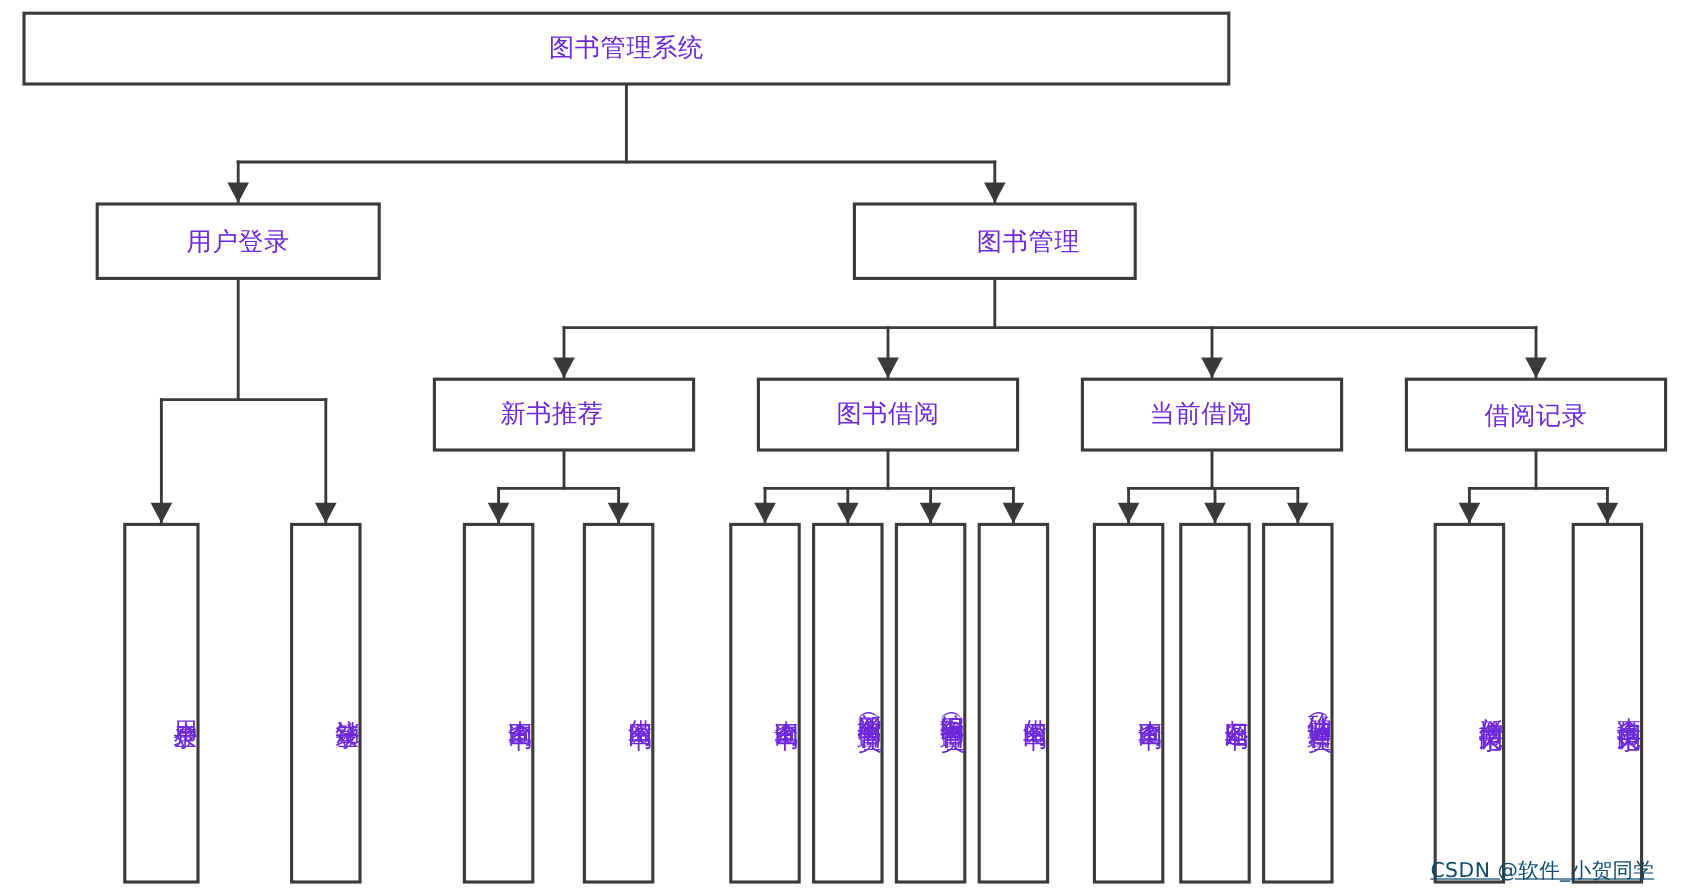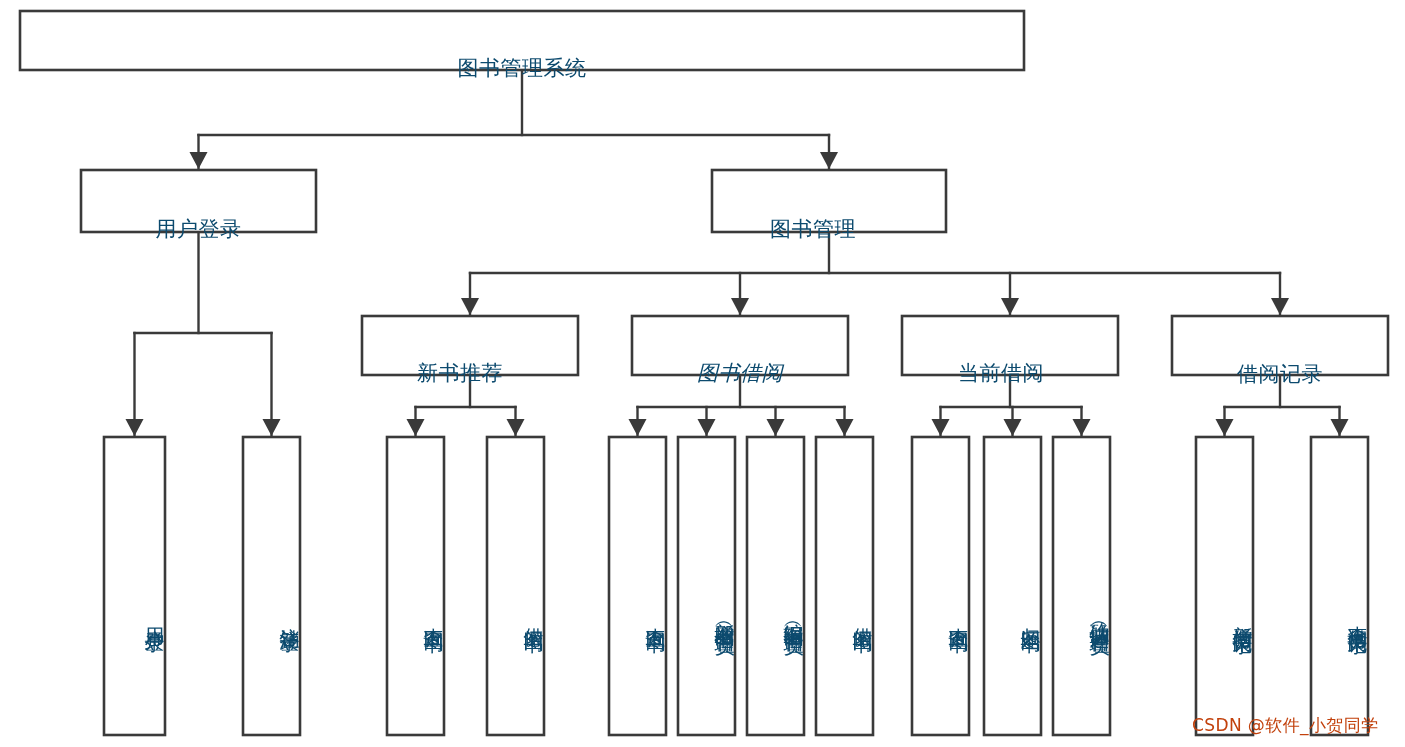--- a/index.html
+++ b/index.html
@@ -39,26 +39,25 @@
   }
   .arrow-head {
     fill: #3a3a3a;
     stroke: none;
   }
   .node-label {
     position: absolute;
     display: flex;
     align-items: center;
     justify-content: center;
-    color: #0c4a6e;
+    color: #6d28d9;
     font-family: "DejaVu Sans", "Liberation Sans", sans-serif;
     pointer-events: none;
     line-height: 1.08;
     text-align: left;
-    margin-top: 28px;
   }
   .label-h {
     font-size: 21px;
     letter-spacing: 0.5px;
   }
   .label-root {
     font-size: 21px;
     letter-spacing: 0.5px;
   }
   .label-v {
@@ -66,24 +65,25 @@
     writing-mode: vertical-rl;
     text-orientation: upright;
     letter-spacing: 2px;
     align-items: flex-start;
     padding-top: 4px;
     box-sizing: border-box;
   }
   .watermark {
     position: absolute;
     font-size: 17px;
-    color: #c2410c;
+    color: #0c4a6e;
     white-space: nowrap;
     font-family: "DejaVu Sans", "Liberation Sans", sans-serif;
     letter-spacing: 0.4px;
+    text-decoration: underline;
   }
 </style>
 </head>
 <body>
 
 <div id="diagram-root">
 
   <svg class="diagram-svg" viewBox="0 0 1405 747">
     <g id="connectors">
         <line x1="522" y1="70" x2="522" y2="135" class="connector"></line>
@@ -159,23 +159,23 @@
         <rect x="984" y="437" width="57" height="298" class="node-box"></rect>
         <rect x="1053" y="437" width="57" height="298" class="node-box"></rect>
         <rect x="1196" y="437" width="57" height="298" class="node-box"></rect>
         <rect x="1311" y="437" width="57" height="298" class="node-box"></rect>
       </g>
   </svg>
 
   <div id="labels">
       <div class="node-label label-root" style="left: 20px; top: 11px; width: 1004px; height: 59px;">图书管理系统</div>
       <div class="node-label label-h" style="left: 81px; top: 170px; width: 235px; height: 62px;">用户登录</div>
-      <div class="node-label label-h" style="left: 696px; top: 170px; width: 234px; height: 62px; border-radius: 28px;">图书管理</div>
+      <div class="node-label label-h" style="left: 740px; top: 170px; width: 234px; height: 62px; border-radius: 28px;">图书管理</div>
       <div class="node-label label-h" style="left: 362px; top: 316px; width: 196px; height: 59px;">新书推荐</div>
-      <div class="node-label label-h" style="left: 632px; top: 316px; width: 216px; height: 59px; font-style: italic;">图书借阅</div>
+      <div class="node-label label-h" style="left: 632px; top: 316px; width: 216px; height: 59px;">图书借阅</div>
       <div class="node-label label-h" style="left: 902px; top: 316px; width: 198px; height: 59px;">当前借阅</div>
       <div class="node-label label-h" style="left: 1172px; top: 316px; width: 216px; height: 60px;">借阅记录</div>
       <div class="node-label label-v" style="left: 104px; top: 437px; width: 61px; height: 298px;">用户登录</div>
       <div class="node-label label-v" style="left: 243px; top: 437px; width: 57px; height: 298px;">注销登录</div>
       <div class="node-label label-v" style="left: 387px; top: 437px; width: 57px; height: 298px;">查询图书</div>
       <div class="node-label label-v" style="left: 487px; top: 437px; width: 57px; height: 298px;">借阅图书</div>
       <div class="node-label label-v" style="left: 609px; top: 437px; width: 57px; height: 298px;">查询图书</div>
       <div class="node-label label-v" style="left: 678px; top: 437px; width: 57px; height: 298px;">新增图书（管理员）</div>
       <div class="node-label label-v" style="left: 747px; top: 437px; width: 57px; height: 298px;">编辑图书（管理员）</div>
       <div class="node-label label-v" style="left: 816px; top: 437px; width: 57px; height: 298px;">借阅图书</div>

